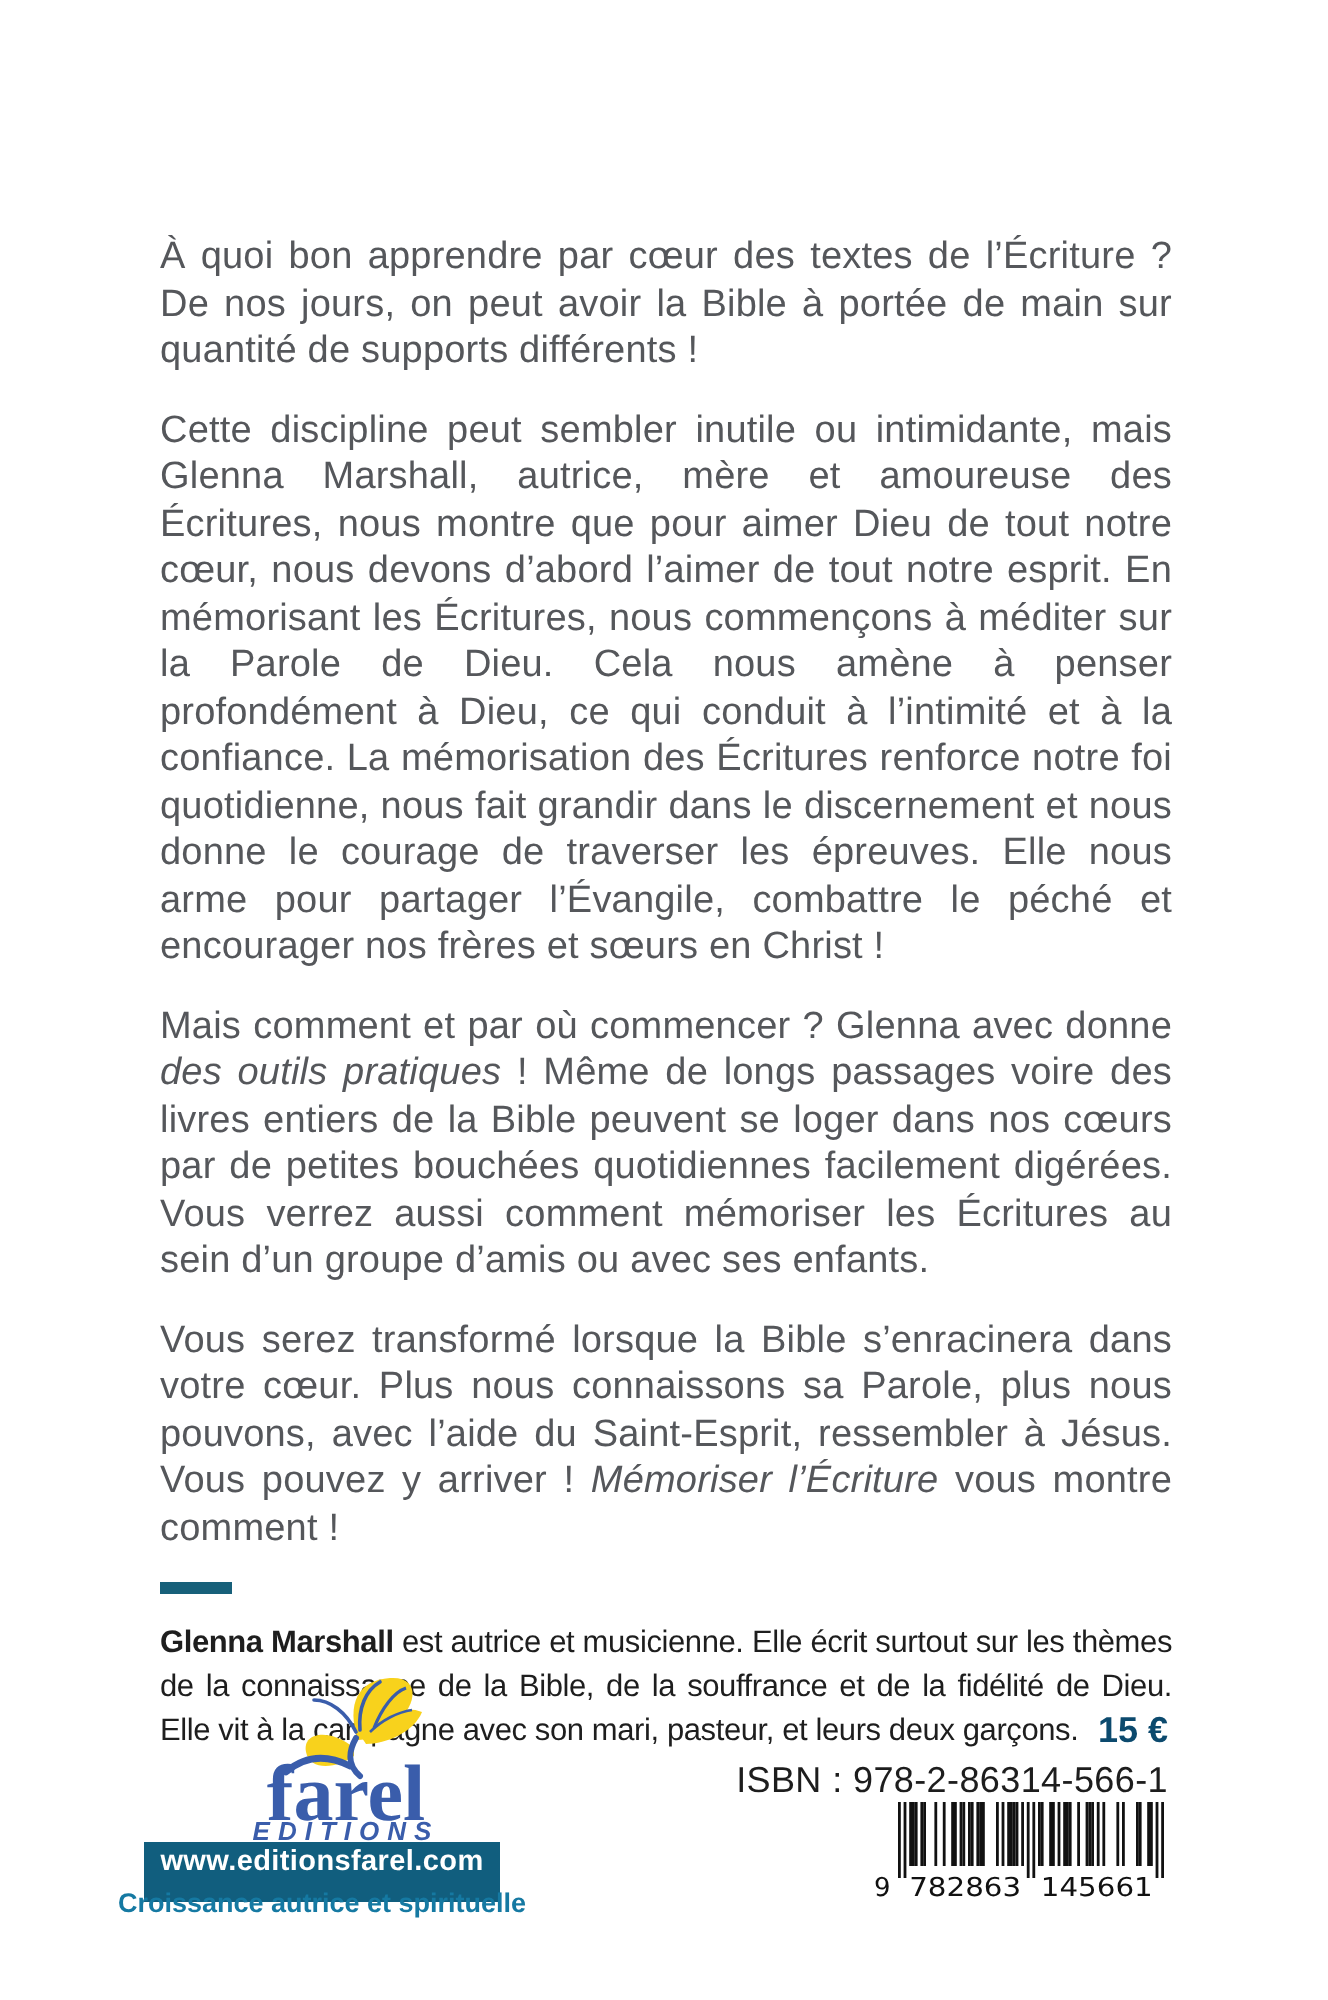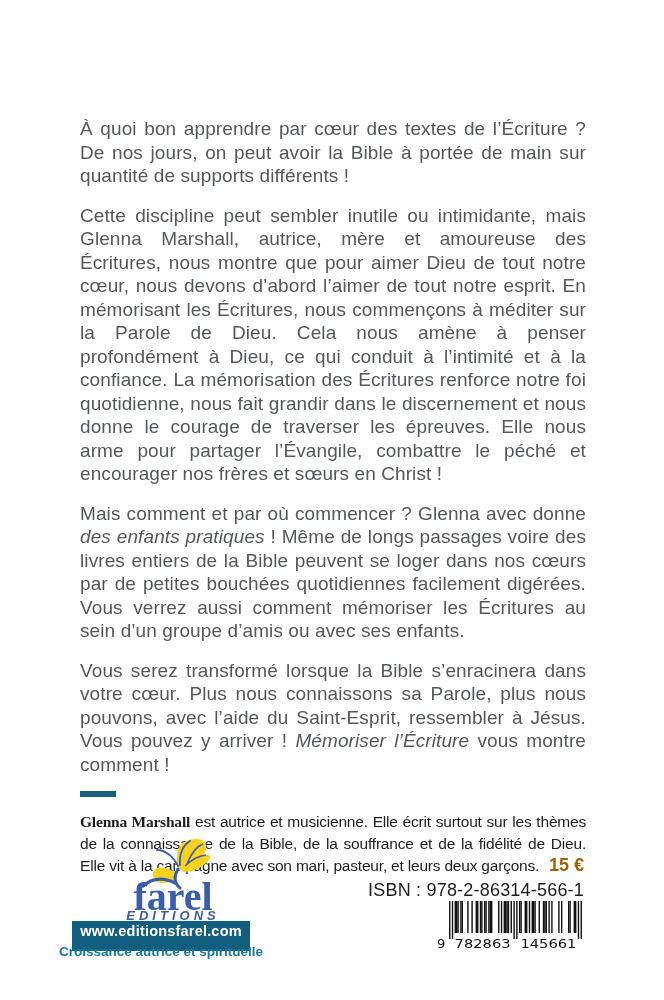--- a/index.html
+++ b/index.html
@@ -35,21 +35,21 @@
     margin:15px 0 14px 0;
   }
   
   .bio{
     font-size:15.5px;
     line-height:22px;
     color:#1e1e1e;
     letter-spacing:-0.2px;
     text-align:justify;
   }
-  .bio strong{font-weight:bold;font-family:Liberation Serif, serif;}
+  .bio strong{font-weight:bold;}
   
   .logo{
     position:absolute;
     left:100px;top:836px;width:146px;
     text-align:center;
     font-weight:bold;
   }
   .logo svg{display:block;margin:0 auto;}
   .logo .editions{
     margin-top:-8px;
@@ -74,21 +74,21 @@
     left:52px;top:944px;width:218px;
     text-align:center;
     color:#1579a2;
     font-weight:bold;
     font-size:13.5px;
   }
   
   .price{
     position:absolute;
     right:80px;top:855px;
-    font-size:18px;font-weight:bold;color:#a16207;
+    font-size:18px;font-weight:bold;color:#0c4a6e;
   }
   .isbn{
     position:absolute;
     right:80px;top:880px;
     font-size:18px;color:#1d1d1d;
     letter-spacing:.2px;
   }
   .barcode{
     position:absolute;
     left:436px;top:901px;
@@ -101,21 +101,21 @@
   }
 </style>
 </head>
 <body>
 
 <div class="cover">
 
   <div class="text-block">
     <p><span>À quoi bon apprendre par cœur des textes de l’Écriture ? De nos jours, on peut avoir la Bible à portée de main sur quantité de supports différents !</span></p>
     <p><span>Cette discipline peut sembler inutile ou intimidante, mais Glenna Marshall, autrice, mère et amoureuse des Écritures, nous montre que pour aimer Dieu de tout notre cœur, nous devons d’abord l’aimer de tout notre esprit. En mémorisant les Écritures, nous commençons à méditer sur la Parole de Dieu. Cela nous amène à penser profondément à Dieu, ce qui conduit à l’intimité et à la confiance. La mémorisation des Écritures renforce notre foi quotidienne, nous fait grandir dans le discernement et nous donne le courage de traverser les épreuves. Elle nous arme pour partager l’Évangile, combattre le péché et encourager nos frères et sœurs en Christ !</span></p>
-    <p><span>Mais comment et par où commencer ? Glenna avec donne </span><em>des enfants pratiques</em><span> ! Même de longs passages voire des livres entiers de la Bible peuvent se loger dans nos cœurs par de petites bouchées quotidiennes facilement digérées. Vous verrez aussi comment mémoriser les Écritures au sein d’un groupe d’amis ou avec ses enfants.</span></p>
+    <p><span>Mais comment et par où commencer ? Glenna avec donne </span><em>des outils pratiques</em><span> ! Même de longs passages voire des livres entiers de la Bible peuvent se loger dans nos cœurs par de petites bouchées quotidiennes facilement digérées. Vous verrez aussi comment mémoriser les Écritures au sein d’un groupe d’amis ou avec ses enfants.</span></p>
     <p><span>Vous serez transformé lorsque la Bible s’enracinera dans votre cœur. Plus nous connaissons sa Parole, plus nous pouvons, avec l’aide du Saint-Esprit, ressembler à Jésus. Vous pouvez y arriver ! </span><em>Mémoriser l’Écriture</em><span> vous montre comment !</span></p>
 
     <div class="divider"></div>
 
     <div class="bio"><strong>Glenna Marshall</strong><span> est autrice et musicienne. Elle écrit surtout sur les thèmes de la connaissance de la Bible, de la souffrance et de la fidélité de Dieu. Elle vit à la campagne avec son mari, pasteur, et leurs deux garçons.</span></div>
   </div>
 
   <div class="logo">
     <svg width="140" height="80" viewBox="0 0 140 80">
 

